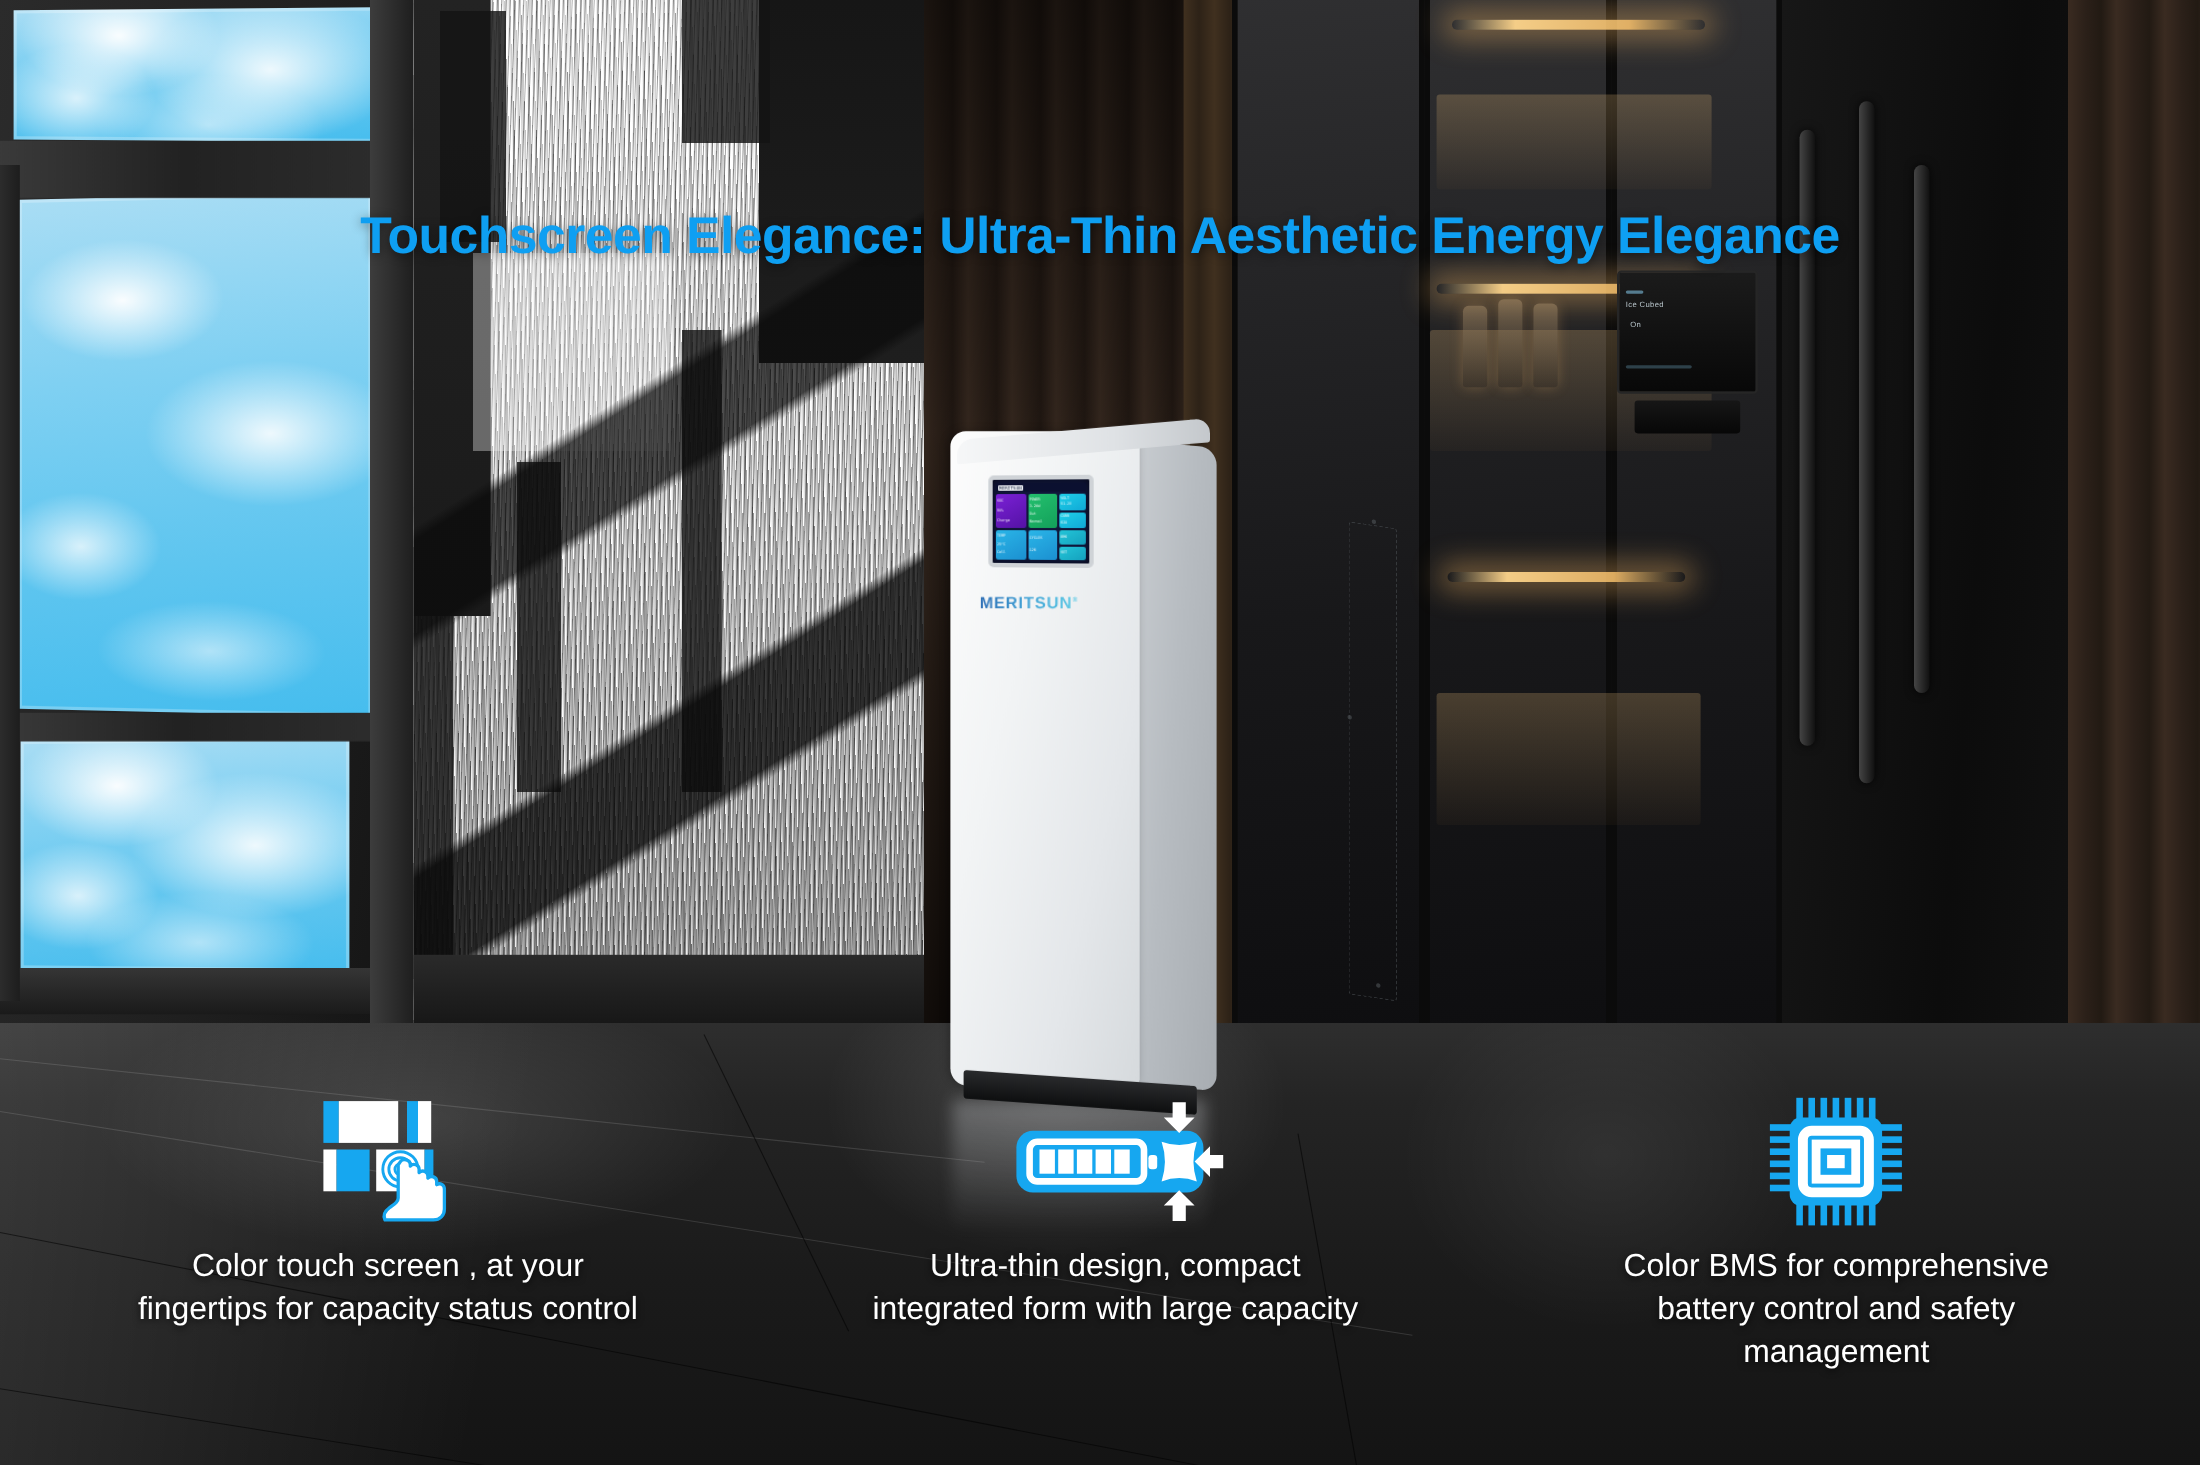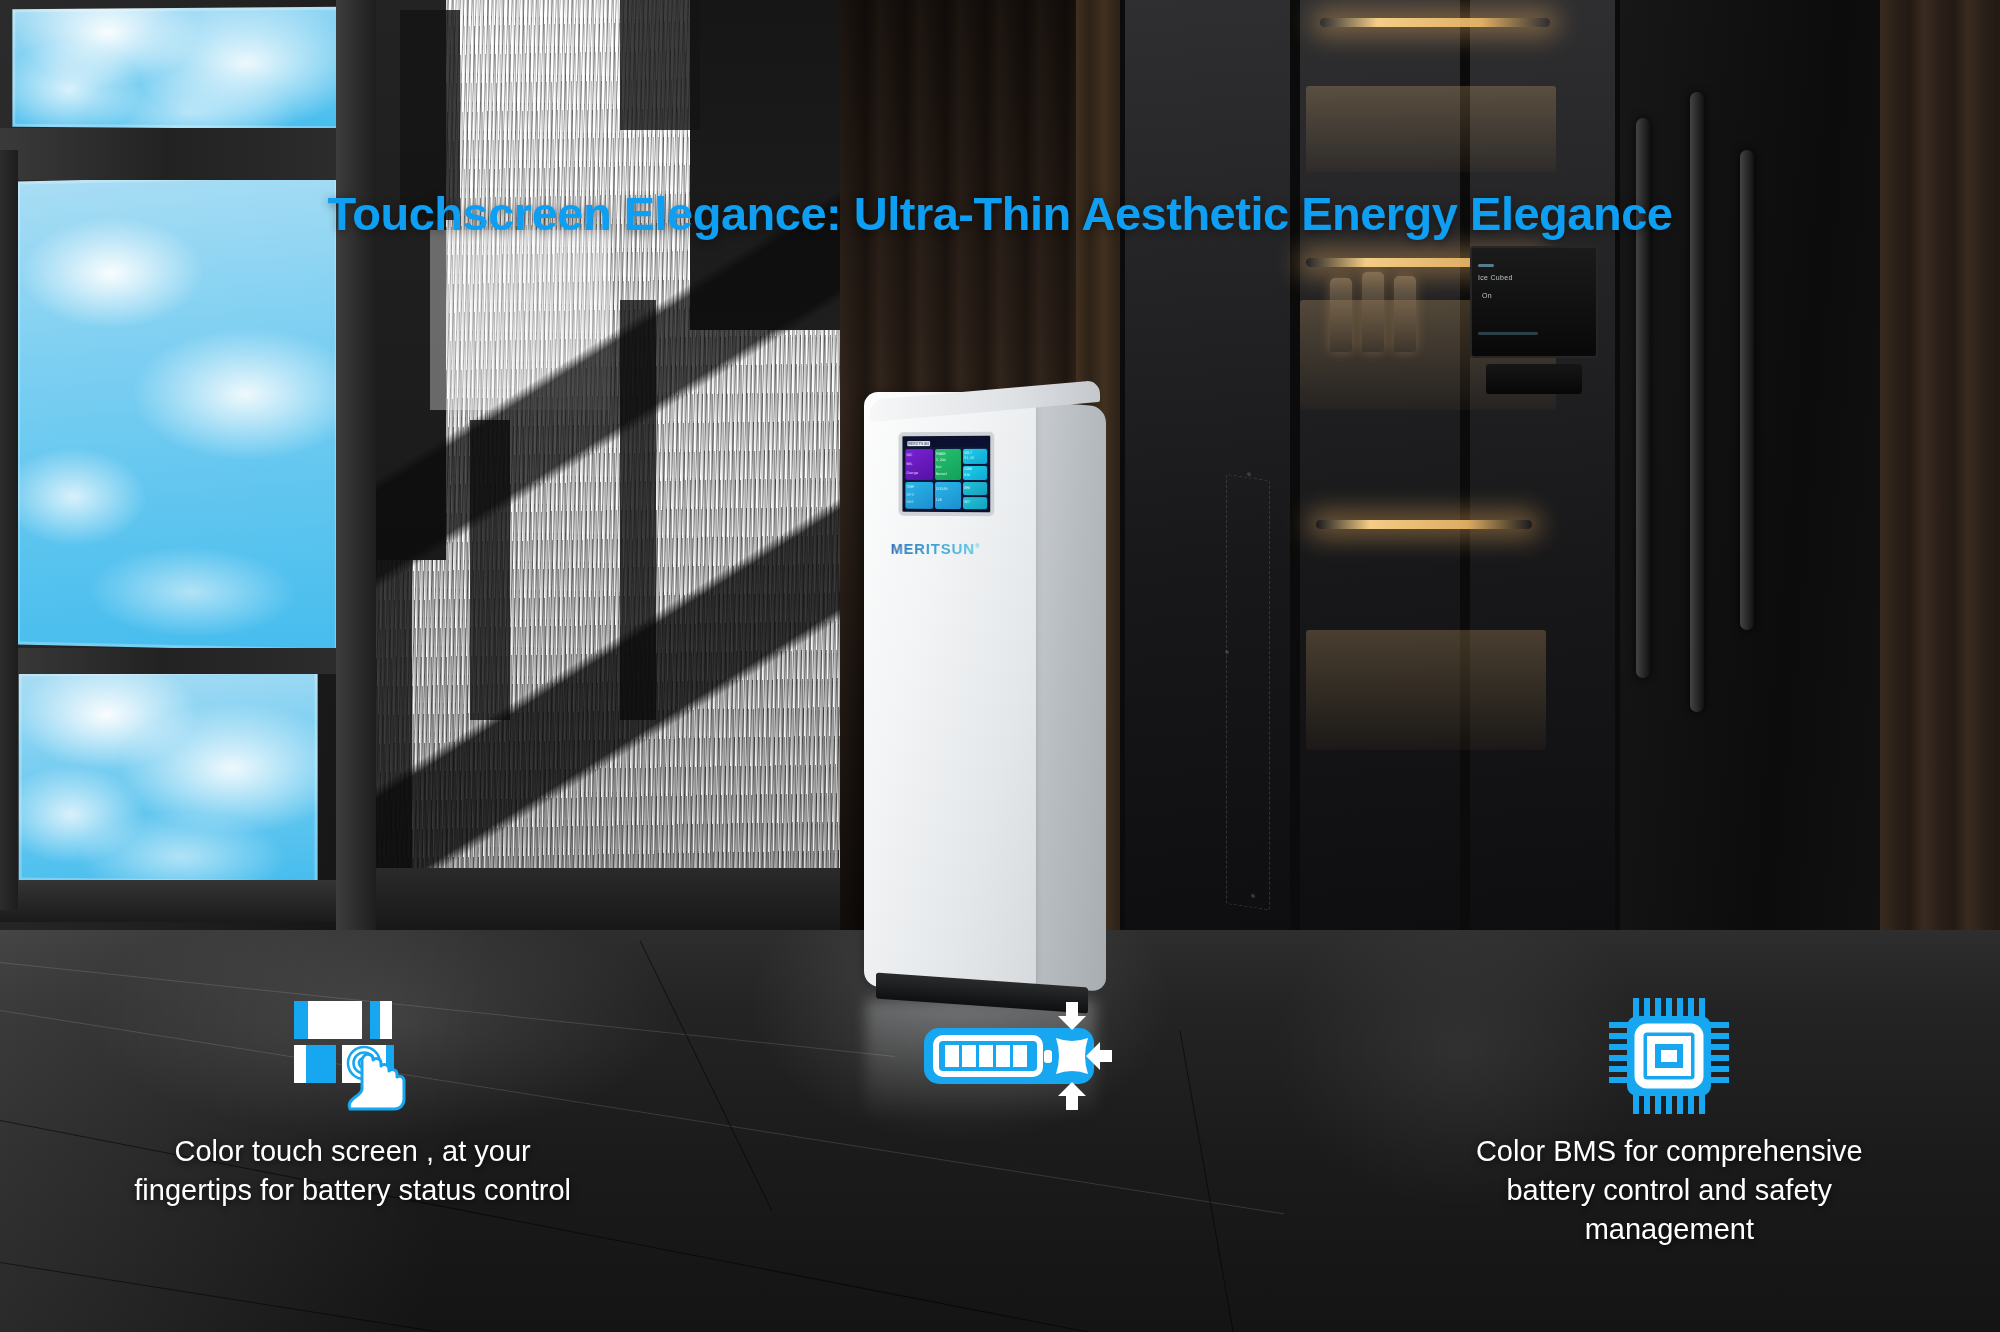--- a/index.html
+++ b/index.html
@@ -427,21 +427,21 @@
           <rect x="54" y="48" width="44" height="38" fill="#ffffff"></rect>
           <rect x="98" y="48" width="8" height="38" fill="#16a7f0"></rect>
 
           <circle cx="76" cy="66" r="16" fill="none" stroke="#16a7f0" stroke-width="2.6"></circle>
           <circle cx="76" cy="66" r="10.5" fill="none" stroke="#16a7f0" stroke-width="2.6"></circle>
           <circle cx="76" cy="66" r="5" fill="none" stroke="#16a7f0" stroke-width="2.6"></circle>
 
           <path d="M74 62 L74 92 C74 96 70 98 66 101 C62 104 60 108 62 112 L106 112 C112 112 116 108 116 102 L116 84 C116 80 112 78 109 80 L109 77 C109 73 104 71 101 74 L101 72 C101 68 96 66 93 69 L93 66 C93 62 88 60 85 63 L85 62 C85 57 78 56 76 59 Z" fill="#ffffff" stroke="#16a7f0" stroke-width="3" stroke-linejoin="round"></path>
         </svg>
       </div>
-      <div class="feat-text">Color touch screen , at your fingertips for battery status control</div>
+      <div class="feat-text">Color touch screen , at your fingertips for capacity status control</div>
     </div>
 
     <div class="feature">
       <div class="feat-icon">
         <svg width="200" height="112" viewBox="0 0 200 112" xmlns="http://www.w3.org/2000/svg">
           <rect x="10" y="28" width="170" height="56" rx="15" fill="#16a7f0"></rect>
 
           <rect x="22" y="38" width="104" height="36" rx="7" fill="none" stroke="#ffffff" stroke-width="6"></rect>
           <rect x="130" y="50" width="8" height="13" rx="3" fill="#ffffff"></rect>
 
@@ -451,20 +451,21 @@
           <rect x="82" y="45" width="14" height="22" fill="#ffffff"></rect>
           <rect x="99" y="45" width="14" height="22" fill="#ffffff"></rect>
 
           <path d="M142 38 Q158 44 174 38 Q168 56 174 74 Q158 68 142 74 Q148 56 142 38 Z" fill="#ffffff"></path>
 
           <path d="M152 2 L164 2 L164 16 L172 16 L158 30 L144 16 L152 16 Z" fill="#ffffff"></path>
           <path d="M152 110 L164 110 L164 96 L172 96 L158 82 L144 96 L152 96 Z" fill="#ffffff"></path>
           <path d="M198 50 L198 62 L186 62 L186 70 L172 56 L186 42 L186 50 Z" fill="#ffffff"></path>
         </svg>
       </div>
+      <div class="feat-text">Ultra-thin design, compact integrated form with large capacity</div>
     </div>
 
     <div class="feature f3">
       <div class="feat-icon">
         <svg width="124" height="120" viewBox="0 0 124 120" xmlns="http://www.w3.org/2000/svg">
           <g fill="#16a7f0">
 
             <rect x="26" y="2" width="6" height="20"></rect>
               <rect x="37" y="2" width="6" height="20"></rect>
             <rect x="48" y="2" width="6" height="20"></rect>

